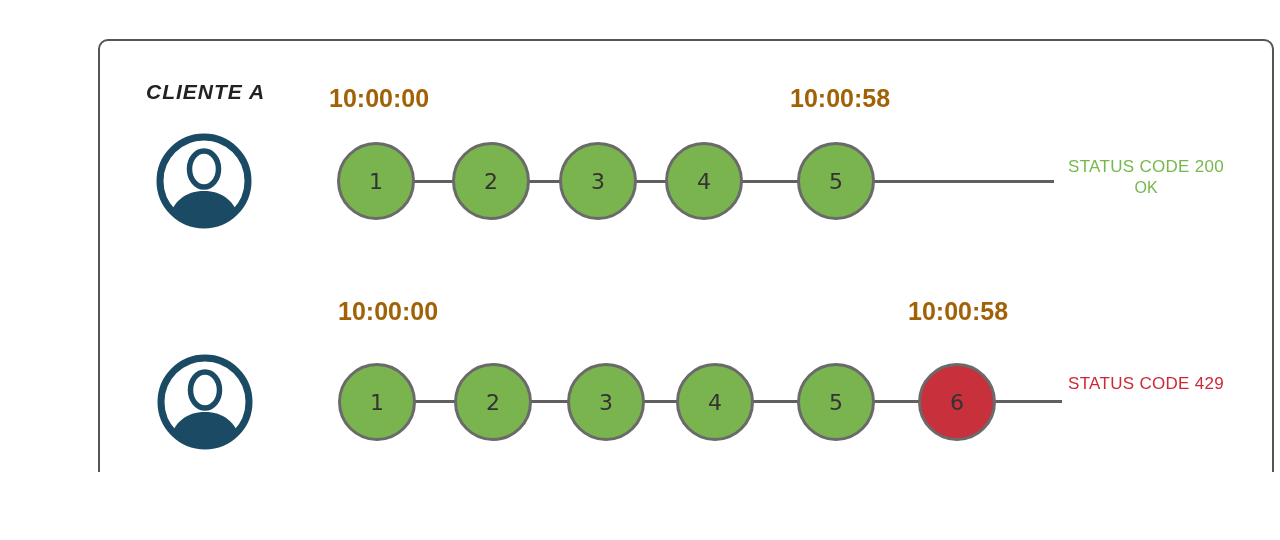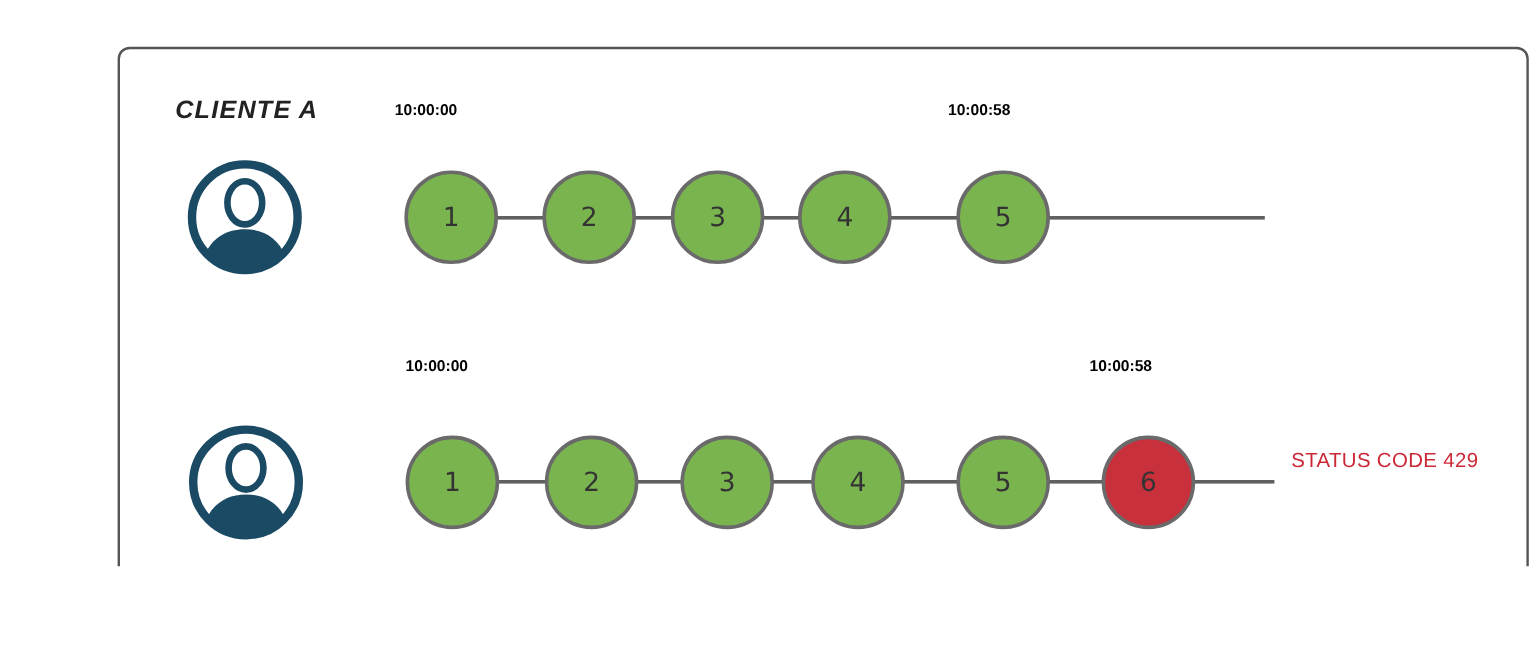--- a/index.html
+++ b/index.html
@@ -29,23 +29,23 @@
     letter-spacing: 1px;
     color: #222222;
     white-space: nowrap;
   }
   .avatar {
     position: absolute;
     width: 100px; height: 100px;
   }
   .timestamp {
     position: absolute;
-    font-size: 13px;
+    font-size: 25px;
     font-weight: bold;
-    color: #000000;
+    color: #a16207;
     white-space: nowrap;
   }
   .timeline-line {
     position: absolute;
     height: 3px;
     background: #606060;
   }
   .request-circle {
     position: absolute;
     width: 78px; height: 78px;
@@ -101,20 +101,24 @@
   <div class="timestamp" style="left:754px; top:84px;">10:00:58</div>
 
   <div class="timeline-line" style="left:340px; top:180px; width:678px;"></div>
 
   <div class="request-circle success" style="left:301px; top:142px;">1</div>
   <div class="request-circle success" style="left:416px; top:142px;">2</div>
   <div class="request-circle success" style="left:523px; top:142px;">3</div>
   <div class="request-circle success" style="left:629px; top:142px;">4</div>
   <div class="request-circle success" style="left:761px; top:142px;">5</div>
 
+  <div class="status-block ok" style="left:1024px; top:156px;">
+    <div class="status-line1">STATUS CODE 200</div>
+    <div class="status-line2">OK</div>
+  </div>
 
 
   <div class="avatar" style="left:119px; top:352px;">
     <svg viewBox="0 0 100 100" width="100" height="100">
       <defs>
           <clipPath id="avclip-b">
             <circle cx="50" cy="50" r="42"></circle>
           </clipPath>
         </defs>
       <circle cx="50" cy="50" r="44" fill="none" stroke="#1b4a65" stroke-width="7"></circle>
@@ -130,17 +134,17 @@
 
   <div class="timeline-line" style="left:341px; top:400px; width:685px;"></div>
 
   <div class="request-circle success" style="left:302px; top:363px;">1</div>
   <div class="request-circle success" style="left:418px; top:363px;">2</div>
   <div class="request-circle success" style="left:531px; top:363px;">3</div>
   <div class="request-circle success" style="left:640px; top:363px;">4</div>
   <div class="request-circle success" style="left:761px; top:363px;">5</div>
   <div class="request-circle limited" style="left:882px; top:363px;">6</div>
 
-  <div class="status-block err" style="left:1024px; top:373px;text-align:right;">
+  <div class="status-block err" style="left:1024px; top:373px;">
     <div class="status-line1">STATUS CODE 429</div>
   </div>
 
 </div>
 
 </body></html>

